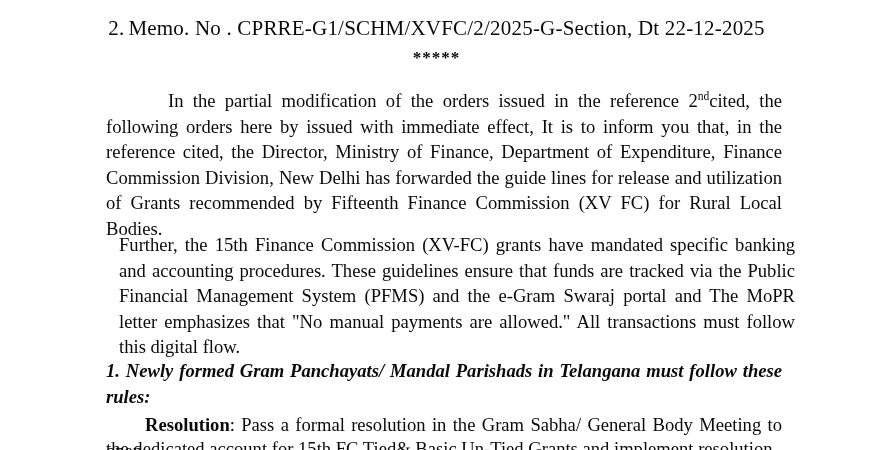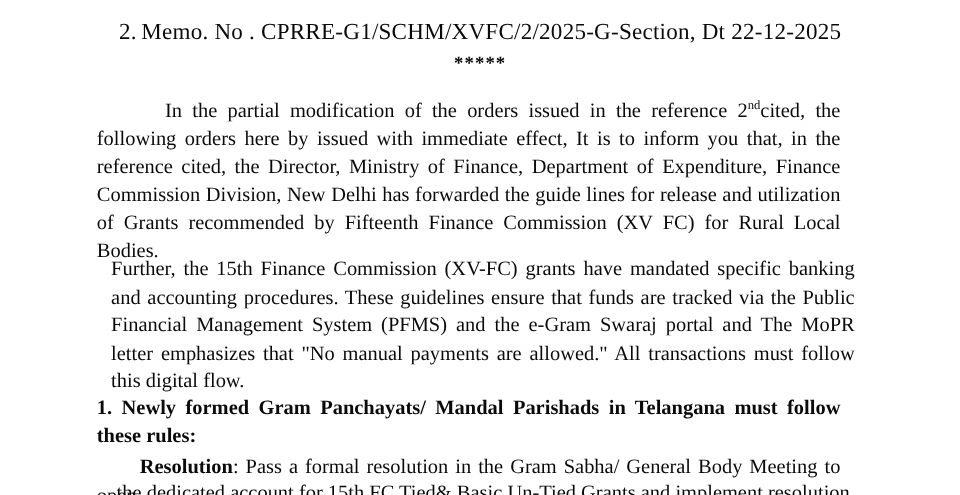--- a/index.html
+++ b/index.html
@@ -39,36 +39,36 @@
     top: 48px;
     left: 0;
     width: 873px;
     text-align: center;
     font-size: 17px;
     font-weight: bold;
     letter-spacing: 1px;
   }
   .body-block {
     position: absolute;
-    left: 88px;
+    left: 106px;
     width: 676px;
   }
   .para {
     font-size: 18.6px;
     line-height: 25.6px;
     text-align: justify;
     text-justify: inter-word;
     margin: 0;
   }
   .para.indent {
     text-indent: 62px;
   }
   .p1 { top: 88px; }
   .p2 { top: 232px; margin-left: 13px; }
-  .p3 { top: 358px; }
+  .p3 { top: 358px; font-style: italic; }
   .p4 { top: 412px; }
   .bold {
     font-weight: bold;
     margin-left: 39px;
   }
   sup {
     font-size: 0.62em;
     vertical-align: super;
     line-height: 0;
   }

